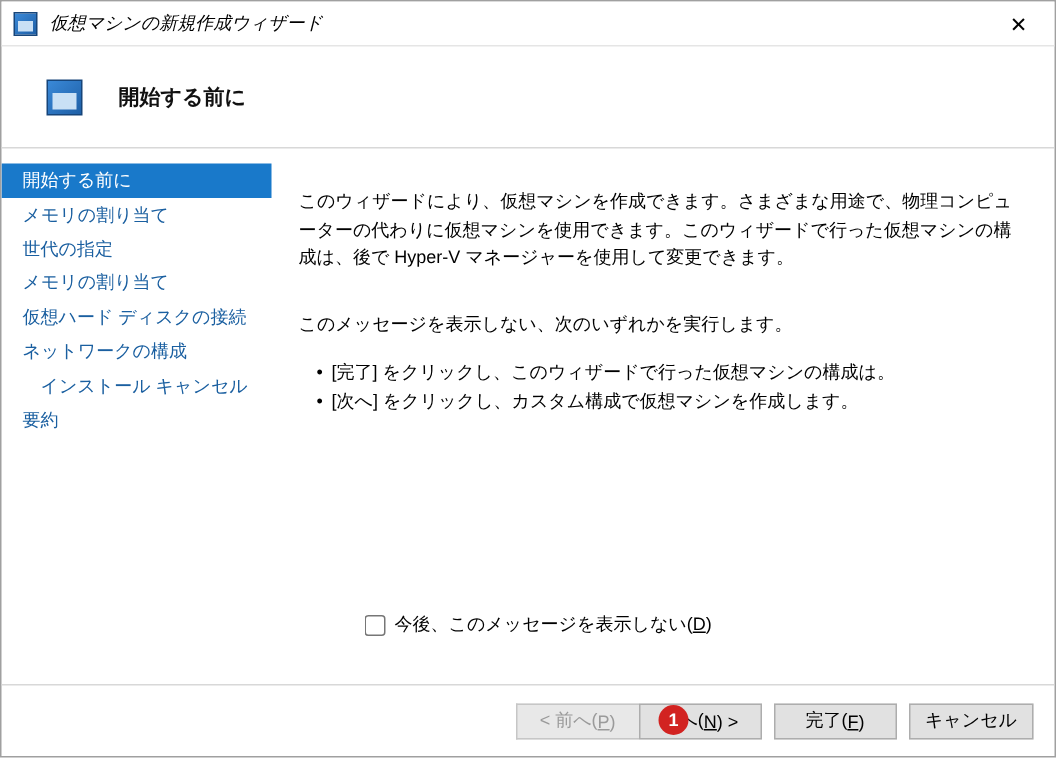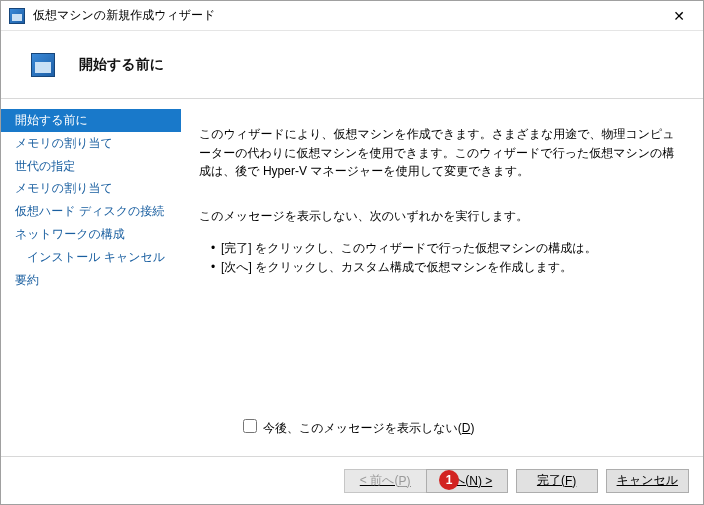--- a/index.html
+++ b/index.html
@@ -35,20 +35,21 @@
   .titlebar .app-icon::after {
     content: "";
     position: absolute;
     top: 5px; left: 2px; right: 2px; bottom: 2px;
     background: #c9e0f5;
   }
   .titlebar .title-text {
     flex: 1;
     font-size: 12px;
     color: #000;
+    font-style: italic;
   }
   .titlebar .close-btn {
     width: 40px; height: 28px;
     display: flex; align-items: center; justify-content: center;
     font-size: 14px;
     color: #000;
     cursor: default;
     background: transparent;
     border: none;
     font-family: inherit;
@@ -126,43 +127,42 @@
     line-height: 1.55;
   }
   .content .bullets li::before {
     content: "•";
     position: absolute;
     left: 0;
   }
   .content .spacer { flex: 1; }
   .checkbox-row {
     display: flex;
-    align-items: flex-start;
+    align-items: center;
     gap: 6px;
-    margin-bottom: 8px;
+    margin-bottom: 20px;
     padding-left: 44px;
   }
   .checkbox-row input[type=checkbox] {
     width: 14px; height: 14px;
     margin: 0;
   }
   .checkbox-row label { font-size: 12px; }
   .checkbox-row .mnemonic { text-decoration: underline; }
 
   
   .footer {
     height: 48px;
     border-top: 1px solid #d8d8d8;
     display: flex;
     align-items: center;
     justify-content: flex-end;
     padding: 0 14px;
     gap: 8px;
     position: relative;
-    text-decoration: underline;
   }
   .btn {
     min-width: 82px;
     height: 24px;
     border: 1px solid #adadad;
     background: #e1e1e1;
     font-size: 12px;
     font-family: inherit;
     padding: 0 10px;
     cursor: default;

